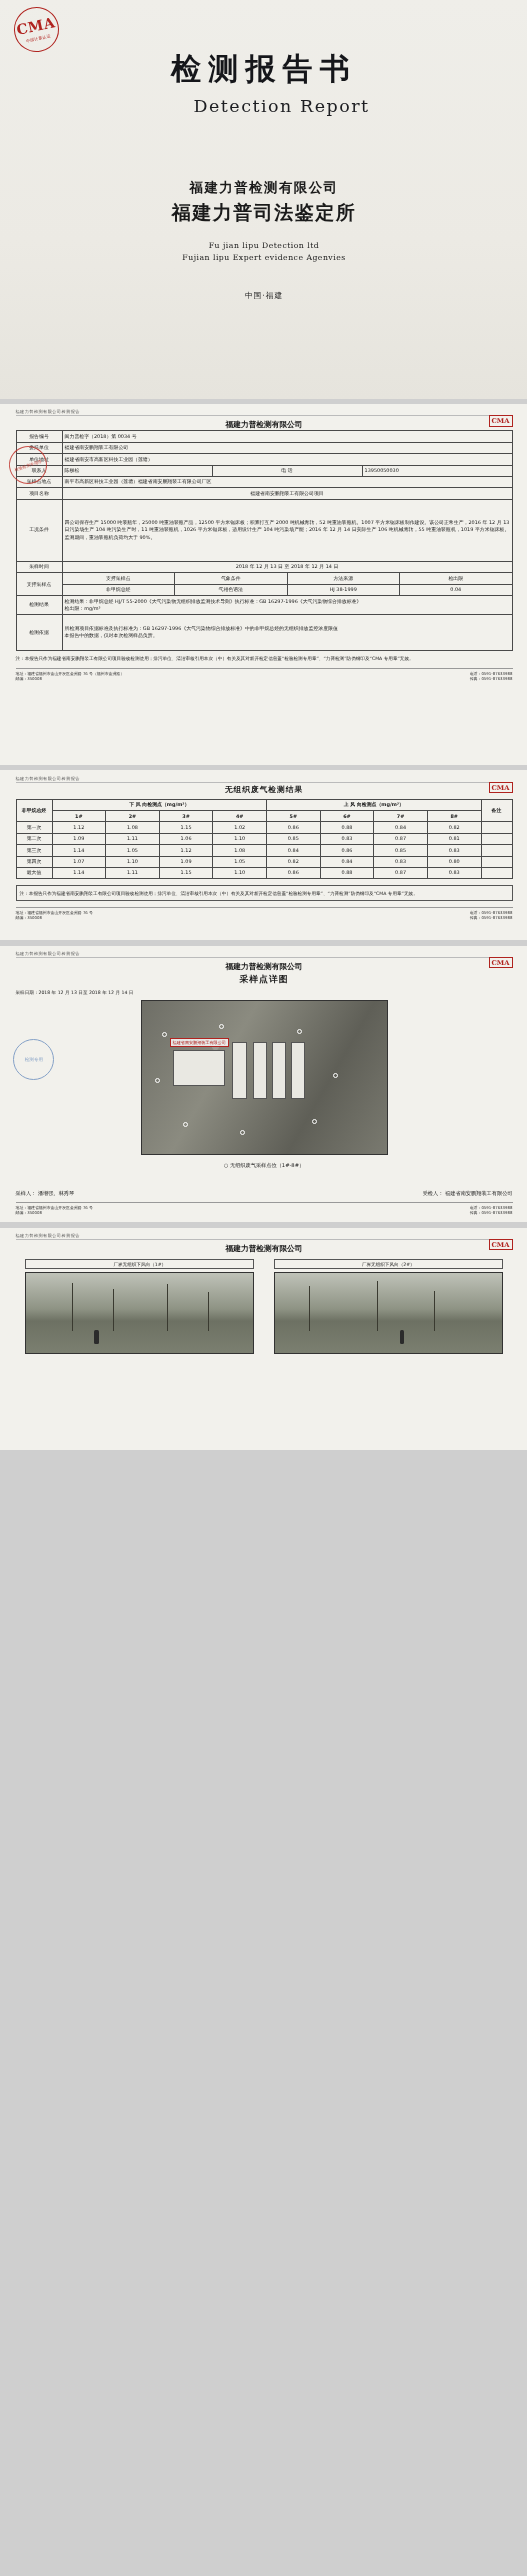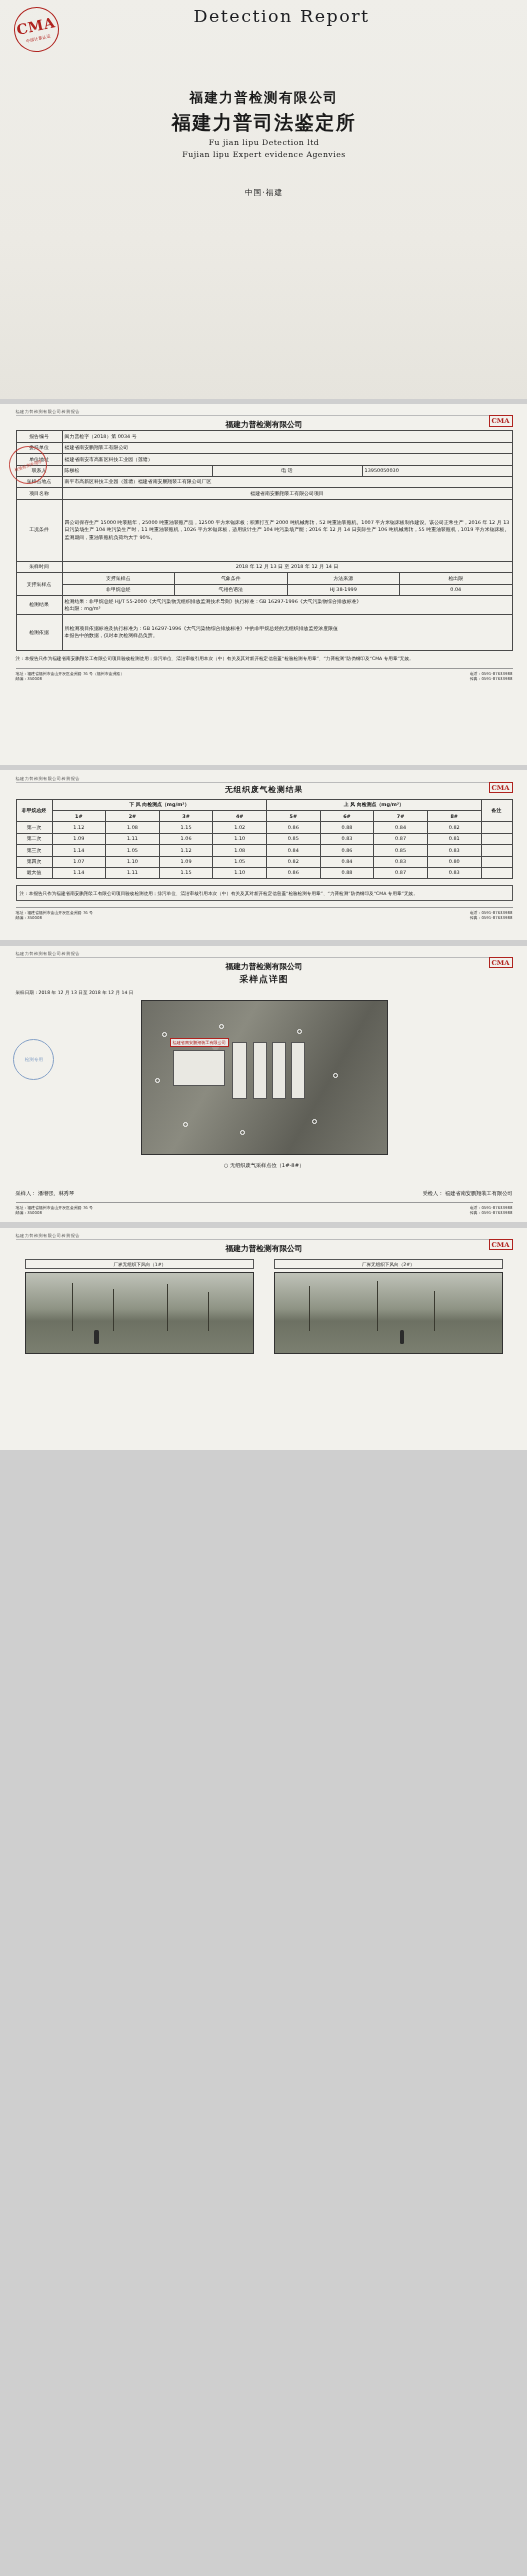--- a/index.html
+++ b/index.html
@@ -46,21 +46,21 @@
     text-align:center; margin-top:32px;
     font-size:9.8px; font-family:"DejaVu Serif","Liberation Serif",serif; color:#222;
   }
   .cover-company{
     text-align:center; margin-top:61px;
     font-family:"DejaVu Serif","Liberation Serif",serif;
   }
   .cover-company div{ line-height:1.55; }
   .cc1{ font-size:13.4px; font-weight:bold; letter-spacing:1.5px;}
   .cc2{ font-size:19px; font-weight:bold; letter-spacing:1.5px;}
-  .cc3{ font-size:7.7px; letter-spacing:0.5px; margin-top:0;}
+  .cc3{ font-size:7.7px; letter-spacing:0.5px; margin-top:13px;}
   .cc4{ font-size:7.7px; letter-spacing:0.5px;}
   .cover-place{
     text-align:center; margin-top:27px; font-size:7.7px; letter-spacing:1px;
   }
 
   
   .rpt{
     background:#f2f1ec;
     margin:0 auto;
     position:relative;
@@ -157,20 +157,21 @@
 </style>
 </head>
 <body>
 
 <div class="page cover">
   <div class="cover-inner">
     <div class="cma-stamp">
       <div class="big">CMA</div>
       <div class="small">中国计量认证</div>
     </div>
+    <div class="cover-title">检测报告书</div>
     <div class="cover-title-en">Detection Report</div>
     <div class="cover-company">
       <div class="cc1">福建力普检测有限公司</div>
       <div class="cc2">福建力普司法鉴定所</div>
       <div class="cc3">Fu jian lipu Detection ltd</div>
       <div class="cc4">Fujian lipu Expert evidence Agenvies</div>
     </div>
     <div class="cover-place">中国·福建</div>
   </div>
 </div>

